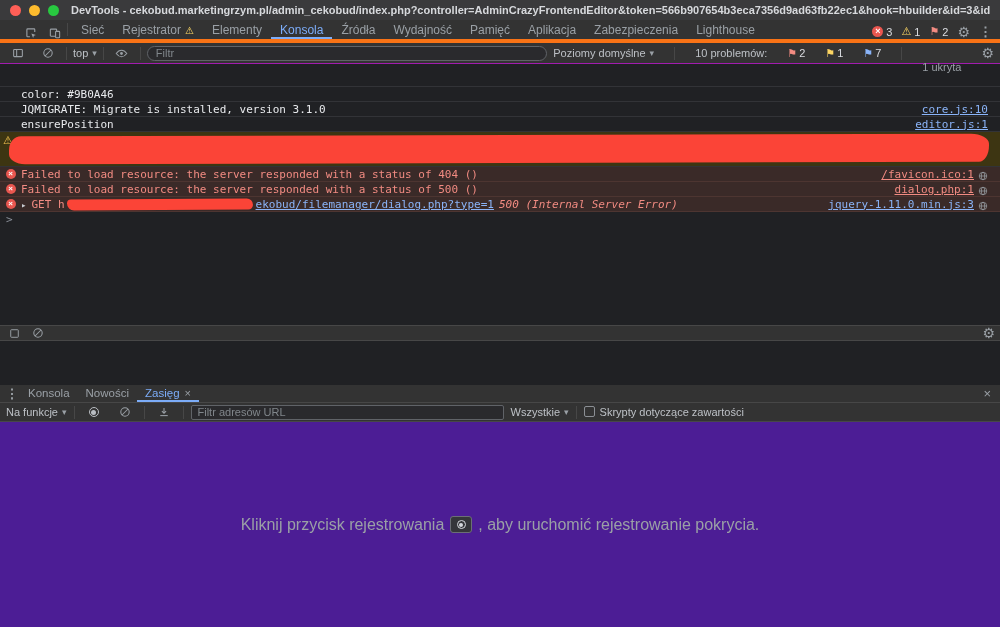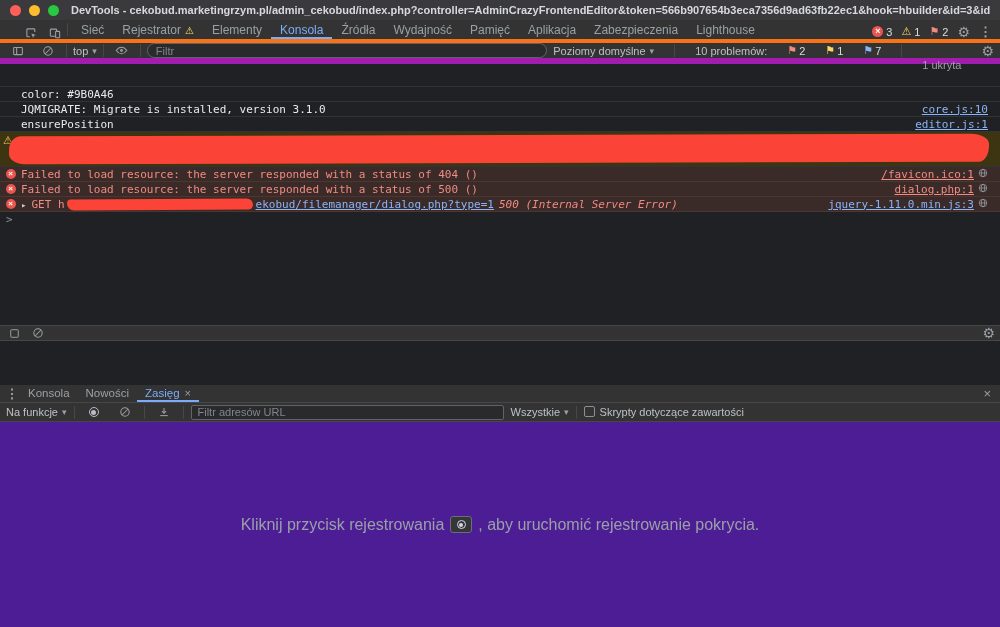--- a/index.html
+++ b/index.html
@@ -24,36 +24,36 @@
   .tabbar-right { margin-left:auto; display:flex; align-items:center; gap:9px; padding-right:8px; }
   .count-badge { display:flex; align-items:center; gap:3px; font-size:11px; color:#dadce0; }
   .err-circ { width:11px; height:11px; border-radius:50%; background:#e9564f; color:#fff; font-size:9px; line-height:11px; text-align:center; display:inline-block; font-weight:bold; }
   .warn-tri { color:#fdd663; font-size:11px; }
   .flag-ic { font-size:11px; }
   .flag-red { color:#f28b82; } .flag-yellow { color:#fdd663; } .flag-blue { color:#8ab4f8; }
   .gear { color:#9aa0a6; font-size:14px; line-height:1; }
   .more { color:#9aa0a6; font-size:13px; font-weight:bold; }
 
   
-  .console-toolbar { height:21px; background:#333333; border-bottom:6px solid #a21caf; display:flex; align-items:center; gap:6px; padding:0 6px; font-size:11px; color:#bdc1c6; }
+  .console-toolbar { height:21px; background:#333333; border-bottom:1px solid #a21caf; display:flex; align-items:center; gap:6px; padding:0 6px; font-size:11px; color:#bdc1c6; }
   .dd { display:flex; align-items:center; gap:4px; white-space:nowrap; }
   .caret { font-size:9px; color:#9aa0a6; }
   .filter-input { flex:1 1 auto; min-width:100px; max-width:583px; height:15px; background:#2a2a2d; border:1px solid #606368; border-radius:8px; color:#e8eaed; font-size:11px; padding:0 8px; outline:none; font-family:"Liberation Sans",sans-serif; }
   .filter-input::placeholder { color:#80868b; }
   .ct-right { margin-left:auto; display:flex; align-items:center; gap:20px; white-space:nowrap; }
   .issue-flag { display:flex; align-items:center; gap:2px; color:#dadce0; font-size:11px; }
   .muted { color:#9aa0a6;margin-top:28px; }
 
   
   .console-area { height:261px; background:#202124; overflow:hidden; font-family:"DejaVu Sans Mono", monospace; }
   .spacer-top { height:23px; border-bottom:1px solid #323337; }
   .msg { min-height:15px; display:flex; align-items:center; padding-right:12px; border-bottom:1px solid #323337; font-size:11px; color:#e8eaed; }
   .ic-slot { width:21px; display:flex; justify-content:center; align-items:center; flex:none; }
   .msg-body { white-space:nowrap; overflow:hidden; }
-  .src { margin-left:auto; display:flex; align-items:flex-start; gap:4px; flex:none; padding-left:8px; }
+  .src { margin-left:auto; display:flex; align-items:flex-end; gap:4px; flex:none; padding-left:8px; }
   .src-link { color:#8ab4f8; text-decoration:underline; cursor:pointer; }
   .src-link.errlink { color:#f28b82; }
   .globe { color:#9aa0a6; display:inline-flex; }
   .msg.error { background:#3a2a28; border-bottom-color:#4d3531; color:#f28b82; }
   .err-ic { width:10px; height:10px; border-radius:50%; background:#e9564f; color:#fff; font-size:8px; line-height:10px; text-align:center; font-weight:bold; font-family:"Liberation Sans",sans-serif; display:inline-block; }
   .expand-caret { color:#c8cbd0; font-size:9px; margin-right:5px; }
   .inline-link { color:#8ab4f8; text-decoration:underline; cursor:pointer; }
   .status-txt { margin-left:5px;font-style:italic; }
   .scribble { display:inline-block; width:186px; height:11px; background:#fb4437; border-radius:5px 8px 6px 9px; margin:0 3px -2px 2px; transform:rotate(-.3deg); }
   .msg.warn-row { height:35px; background:#3d3512; position:relative; padding:0; border-bottom-color:#323337; }

